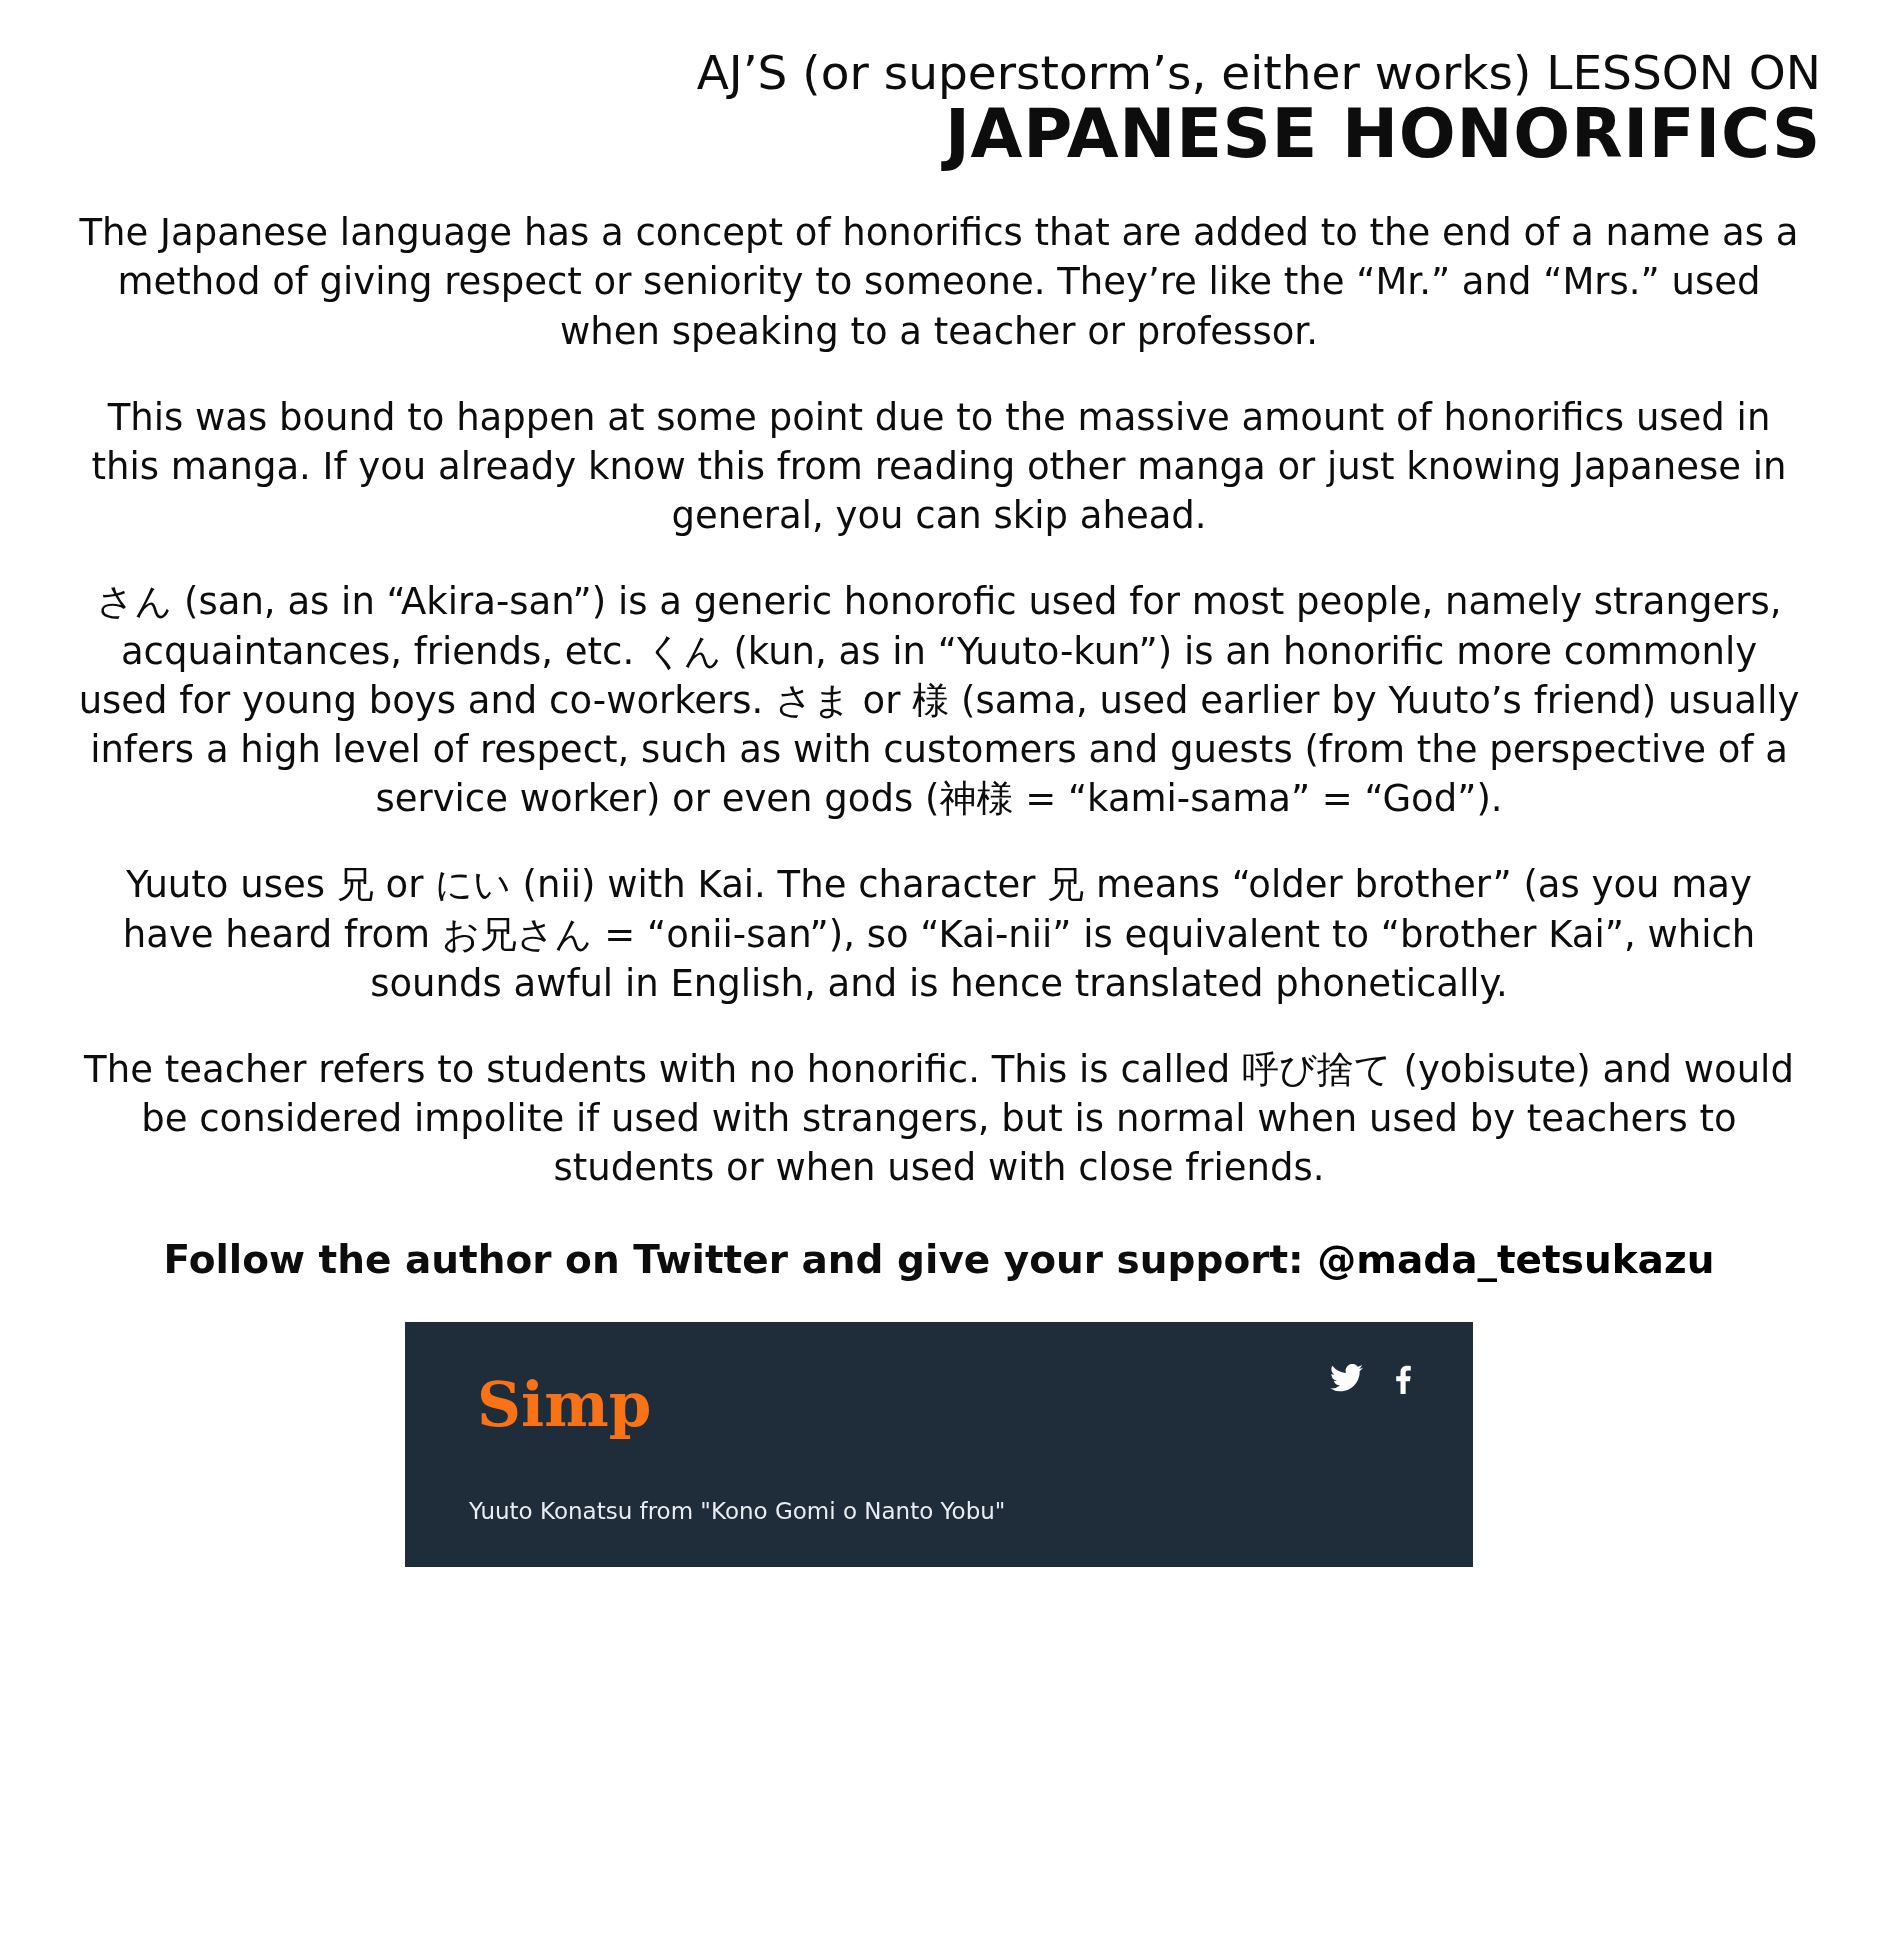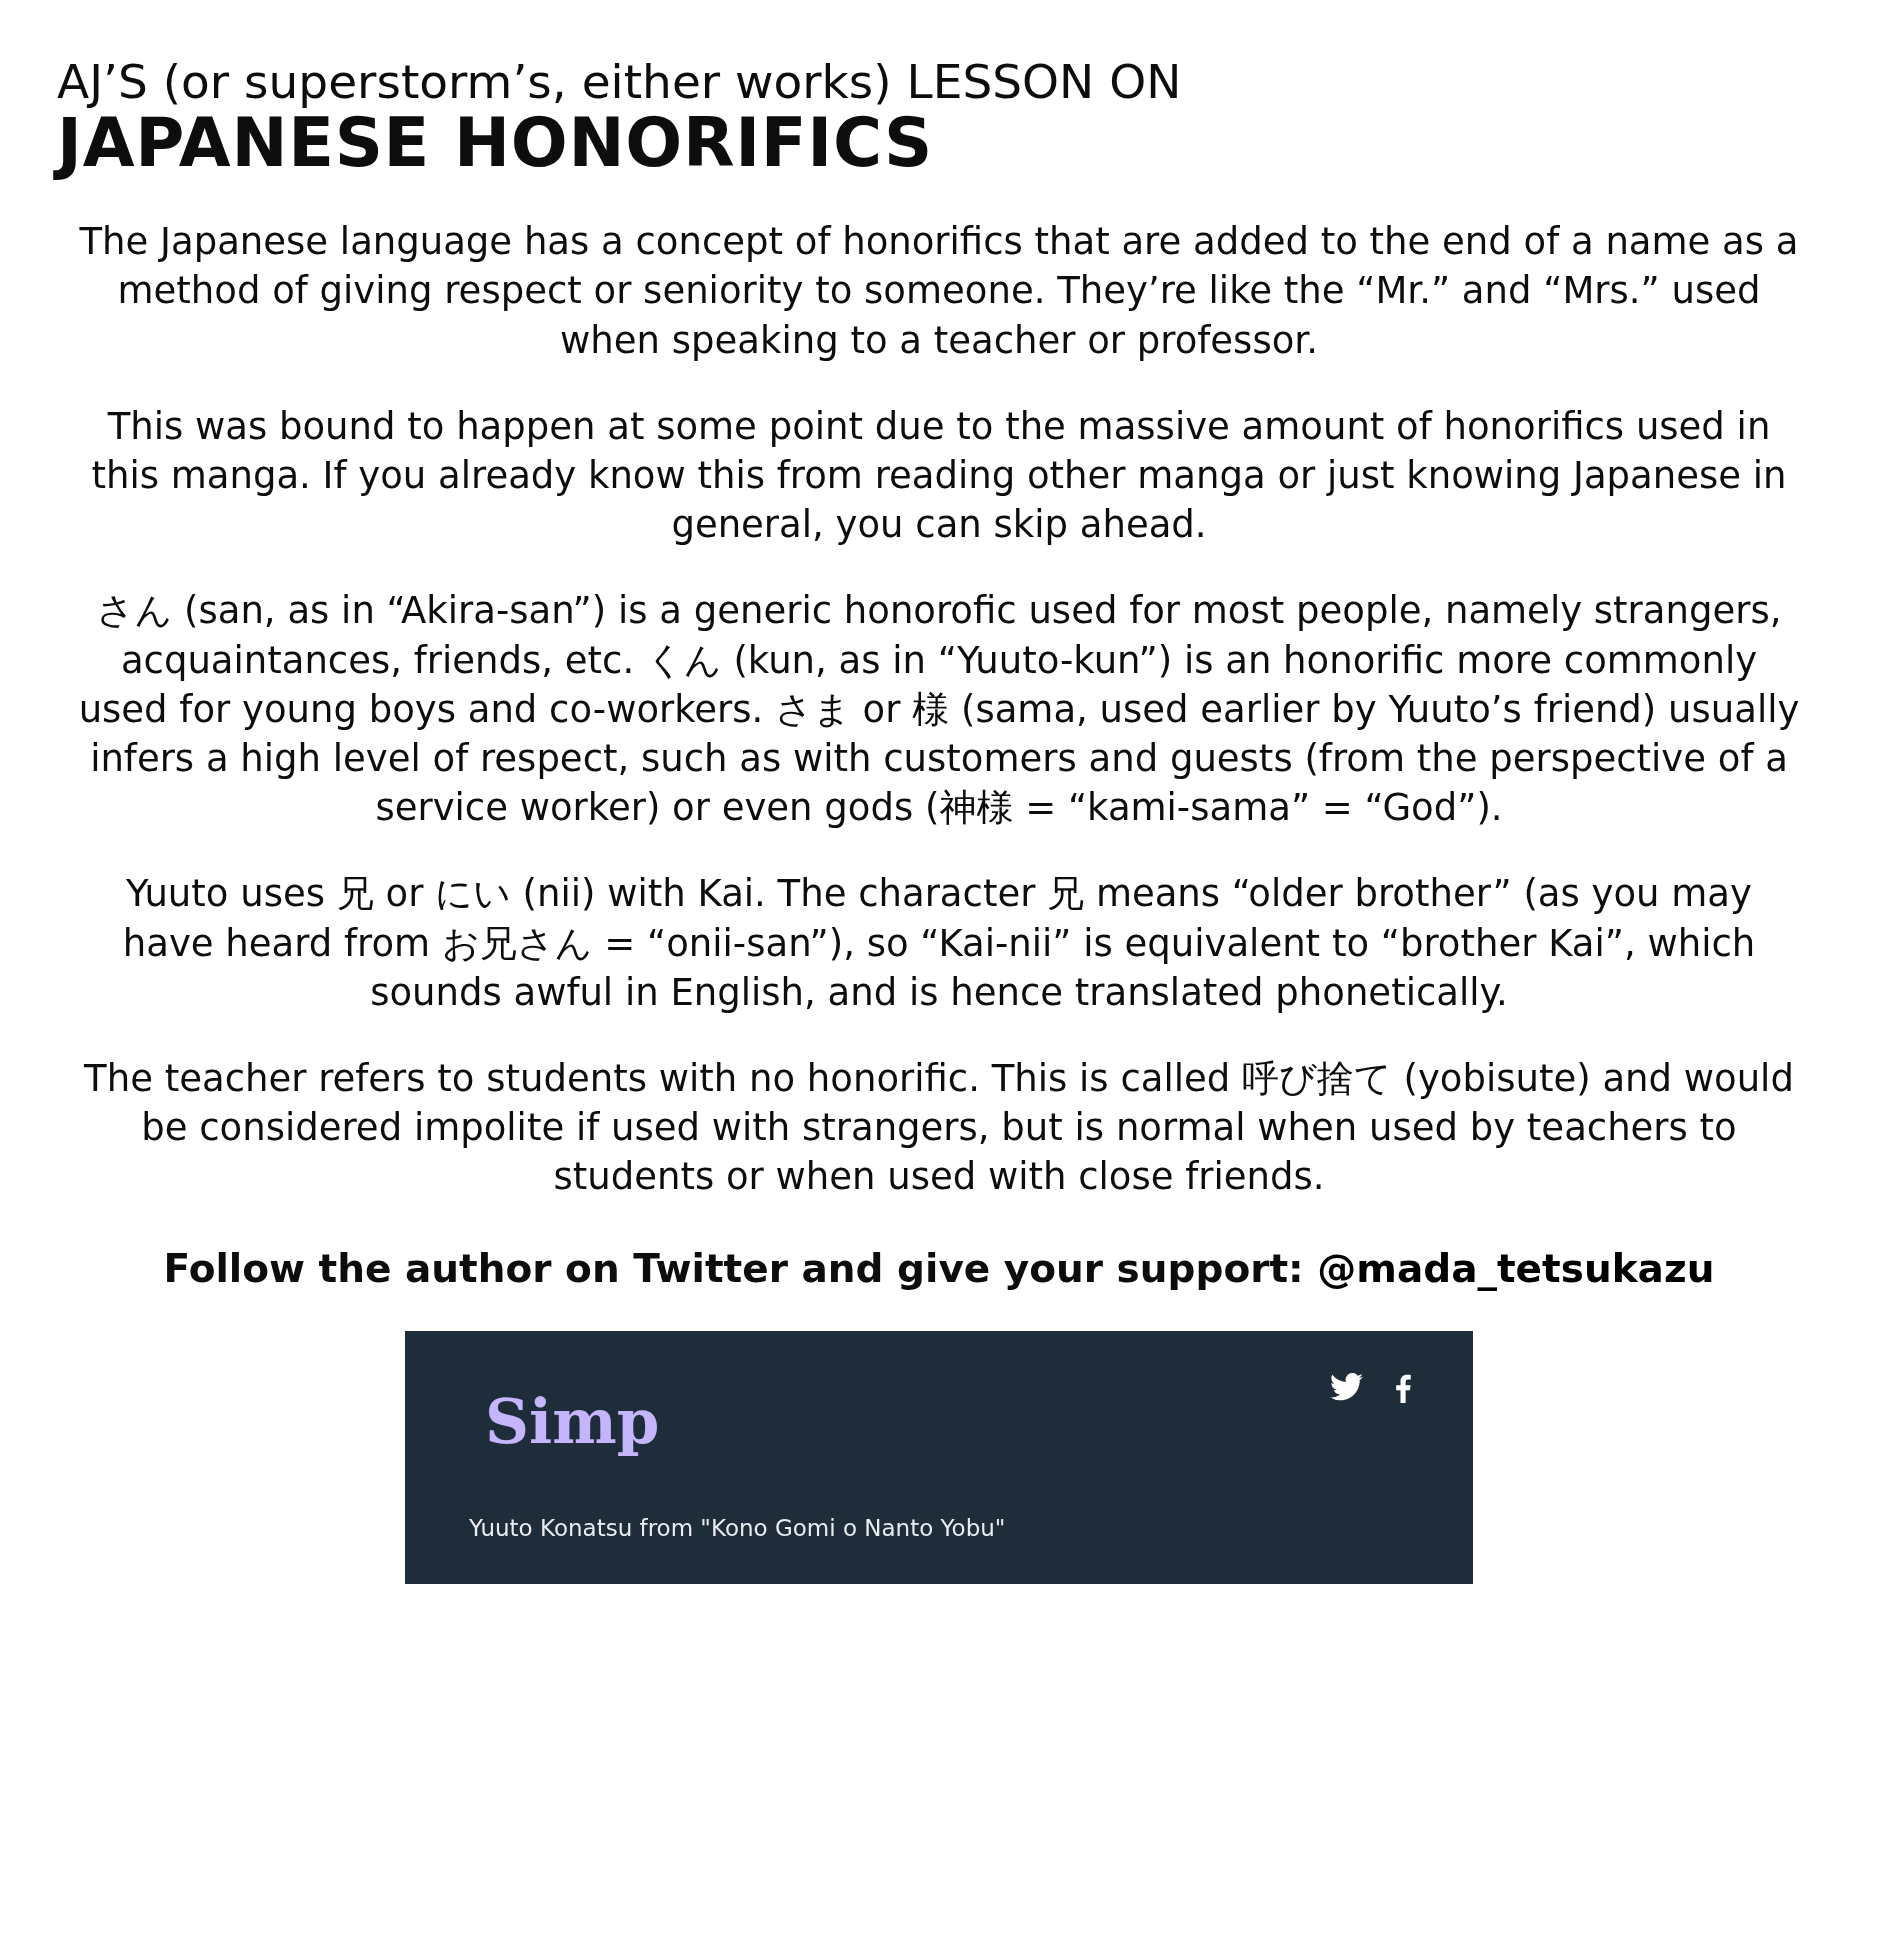--- a/index.html
+++ b/index.html
@@ -15,22 +15,22 @@
     overflow: hidden;
   }
   .page {
     position: relative;
     width: 1878px;
     height: 1955px;
     box-sizing: border-box;
     padding: 28.5px 57px 0 57px;
   }
   .title-block {
-    text-align: left;
-    margin-top: 28px;
+    text-align: right;
+    margin-top: 19px;
   }
   .title-line1 {
     font-size: 47px;
     letter-spacing: 0px;
     line-height: 1.05;
     font-weight: 400;
   }
   .title-line2 {
     font-size: 67px;
     font-weight: 700;
@@ -63,26 +63,26 @@
   .card {
     width: 1068px;
     margin: 40px auto 0 auto;
     background: #1f2c3a;
     box-sizing: border-box;
     padding: 44px 64px 43px 64px;
     position: relative;
     min-height: 206px;
   }
   .card-title {
-    color: #c4b5fd;
+    color: #f97316;
     font-family: "DejaVu Serif", serif;
     font-weight: 700;
     font-size: 61px;
     line-height: 1.0;
-    margin: 16px;
+    margin: 8px;
   }
   .card-sub {
     color: #e9edf1;
     font-size: 23px;
     margin-top: 63px;
   }
   .card-social {
     position: absolute;
     top: 41px;
     right: 61px;

